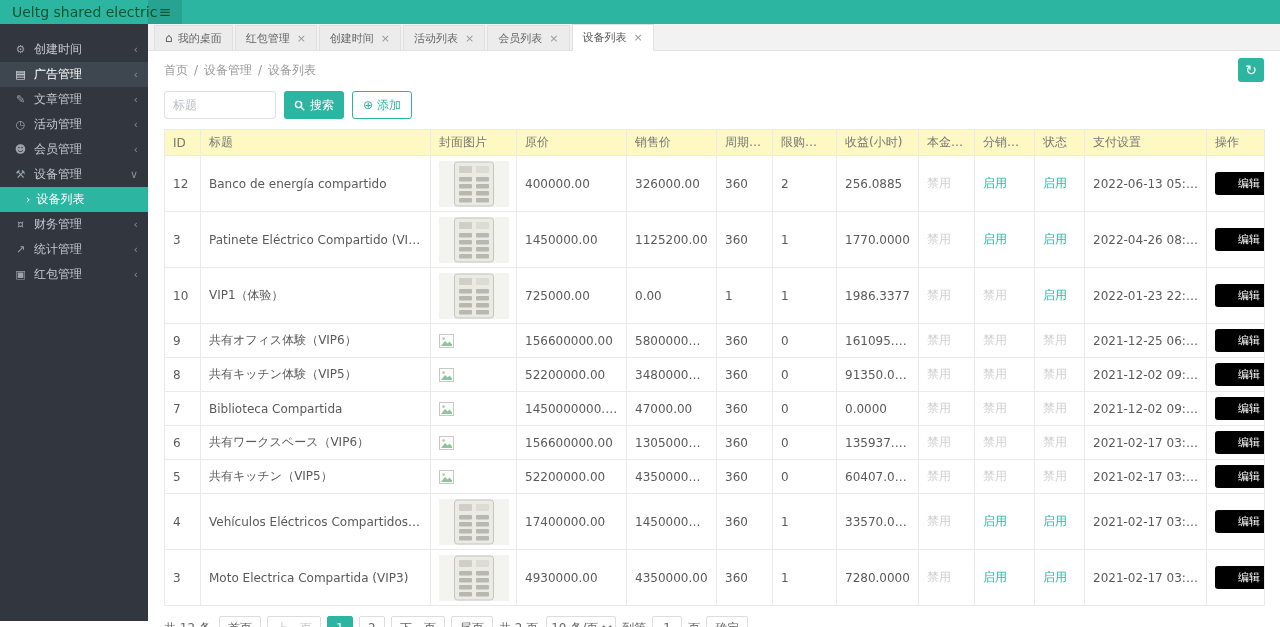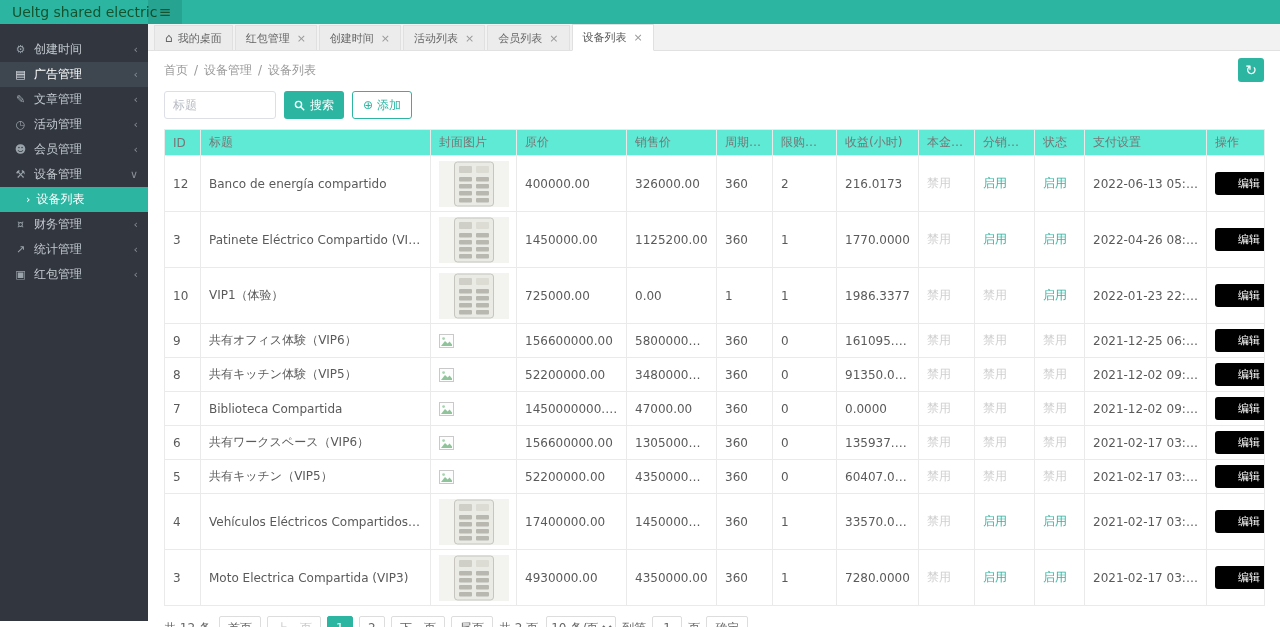--- a/index.html
+++ b/index.html
@@ -37,21 +37,21 @@
   .refresh{margin-left:auto;width:26px;height:24px;background:#2CB6A2;color:#fff;border:none;border-radius:3px;cursor:pointer;font-size:14px;line-height:1}
   .content{padding:0 16px}
   .toolbar{display:flex;align-items:center;gap:8px;margin:2px 0 10px}
   .toolbar input{width:112px;height:28px;border:1px solid #dcdfe6;border-radius:3px;padding:0 8px;font:inherit;color:#555;outline:none}
   .toolbar input::placeholder{color:#b6bac2}
   .btn-search{height:28px;background:#2CB6A2;color:#fff;border:none;border-radius:3px;padding:0 10px;display:flex;align-items:center;gap:5px;font:inherit;cursor:pointer}
   .btn-add{height:28px;background:#fff;color:#2CB6A2;border:1px solid #2CB6A2;border-radius:3px;padding:0 10px;display:flex;align-items:center;gap:4px;font:inherit;cursor:pointer}
   
   table{border-collapse:collapse;width:1100px;table-layout:fixed}
   th,td{border:1px solid #eaeaea;padding:4px 8px;text-align:left;overflow:hidden;white-space:nowrap;text-overflow:ellipsis;font-size:12px}
-  th{background:#5eead4;color:#777;font-weight:normal;height:26px}
+  th{background:#fef9c3;color:#777;font-weight:normal;height:26px}
   td{color:#5a5a5a}
   tr.short td{padding:5px 8px}
   tr.tall td{height:56px}
   .cell-img svg{display:block}
   .txt-en{color:#2CB6A2}
   .txt-dis{color:#cfcfcf}
   .btn-edit{background:#000000;color:#fff;border:none;border-radius:3px;padding:4px 23px;font-size:11px;cursor:pointer;font-family:inherit}
   
   .pagination{display:flex;align-items:center;gap:6px;margin-top:10px;color:#666;padding-bottom:10px}
   .pg-total{margin-right:2px}
@@ -227,21 +227,21 @@
                   <rect x="20" y="30" width="13" height="4.5" rx="1" fill="#b8b8b0"></rect>
                   <rect x="37" y="30" width="13" height="4.5" rx="1" fill="#b8b8b0"></rect>
                   <rect x="20" y="37" width="13" height="4.5" rx="1" fill="#b8b8b0"></rect>
                   <rect x="37" y="37" width="13" height="4.5" rx="1" fill="#b8b8b0"></rect>
                 </svg>
               </td>
               <td>400000.00</td>
               <td>326000.00</td>
               <td>360</td>
               <td>2</td>
-              <td>216.0173</td>
+              <td>256.0885</td>
               <td class="txt-dis">禁用</td>
               <td class="txt-en">启用</td>
               <td class="txt-en">启用</td>
               <td>2022-06-13 05:29:39</td>
               <td><button class="btn-edit">编辑</button></td>
             </tr>
             <tr class="tall">
               <td>3</td>
               <td>Patinete Eléctrico Compartido (VIP1)</td>
               <td class="cell-img">

